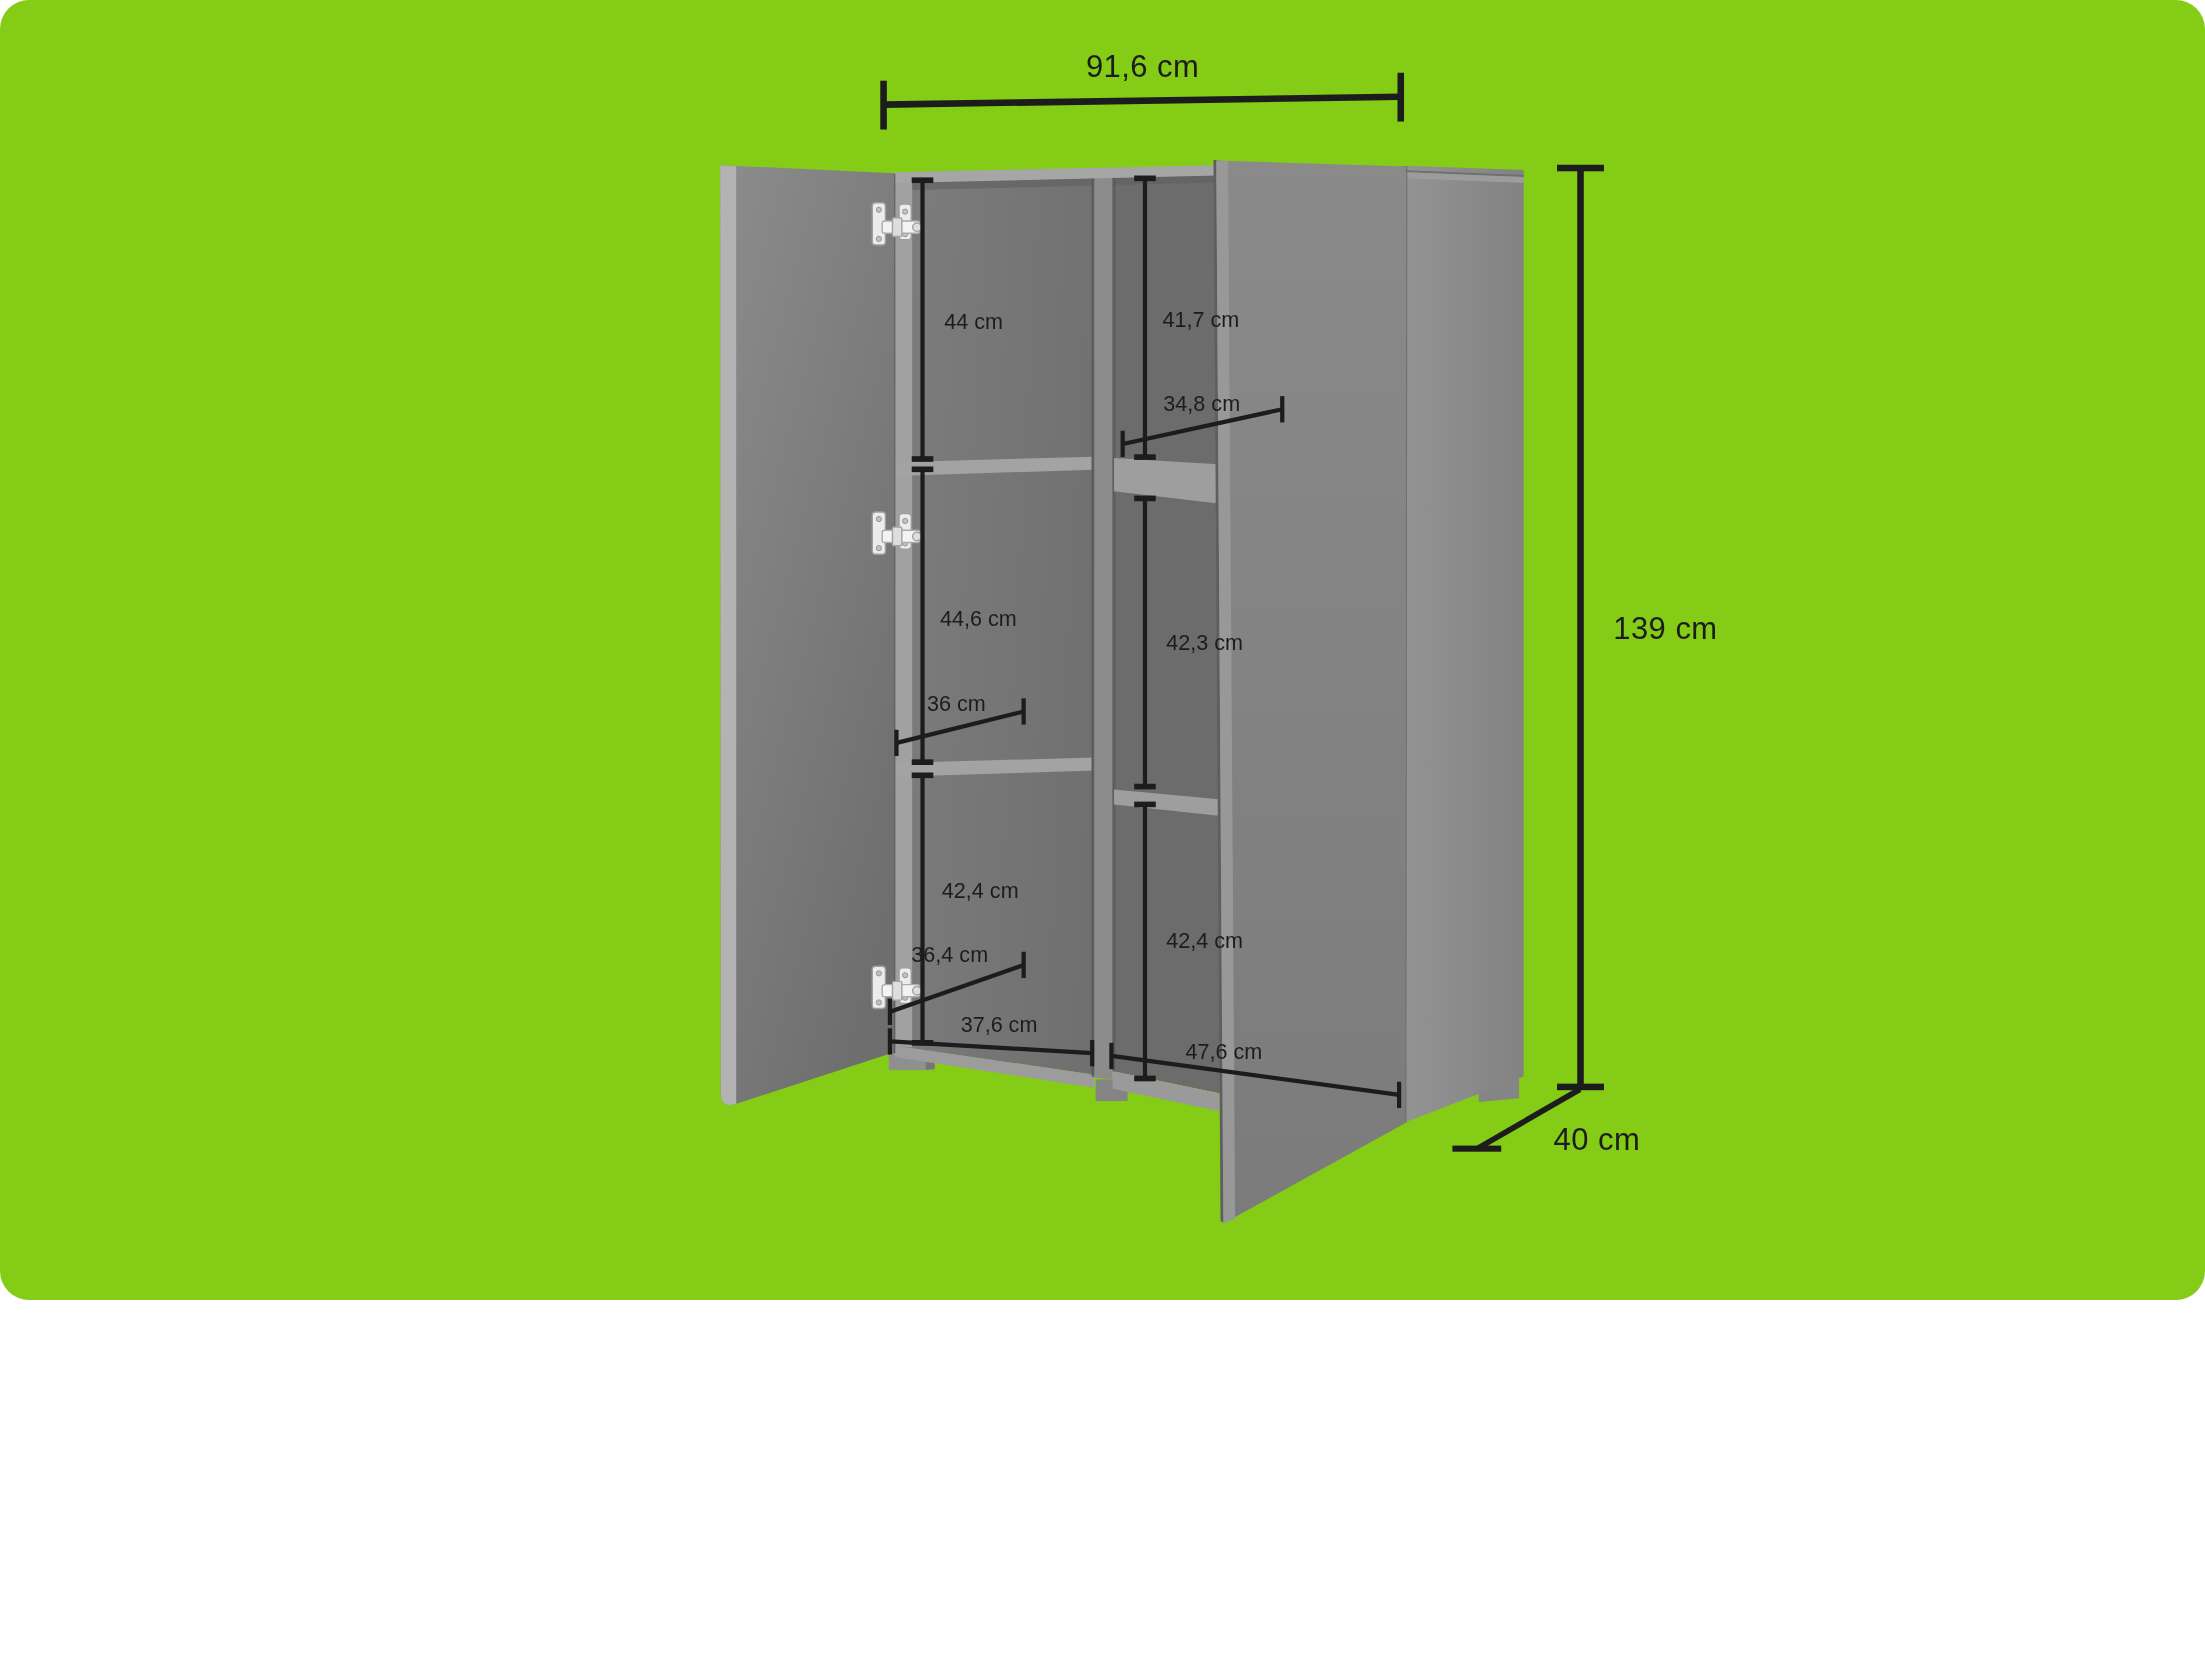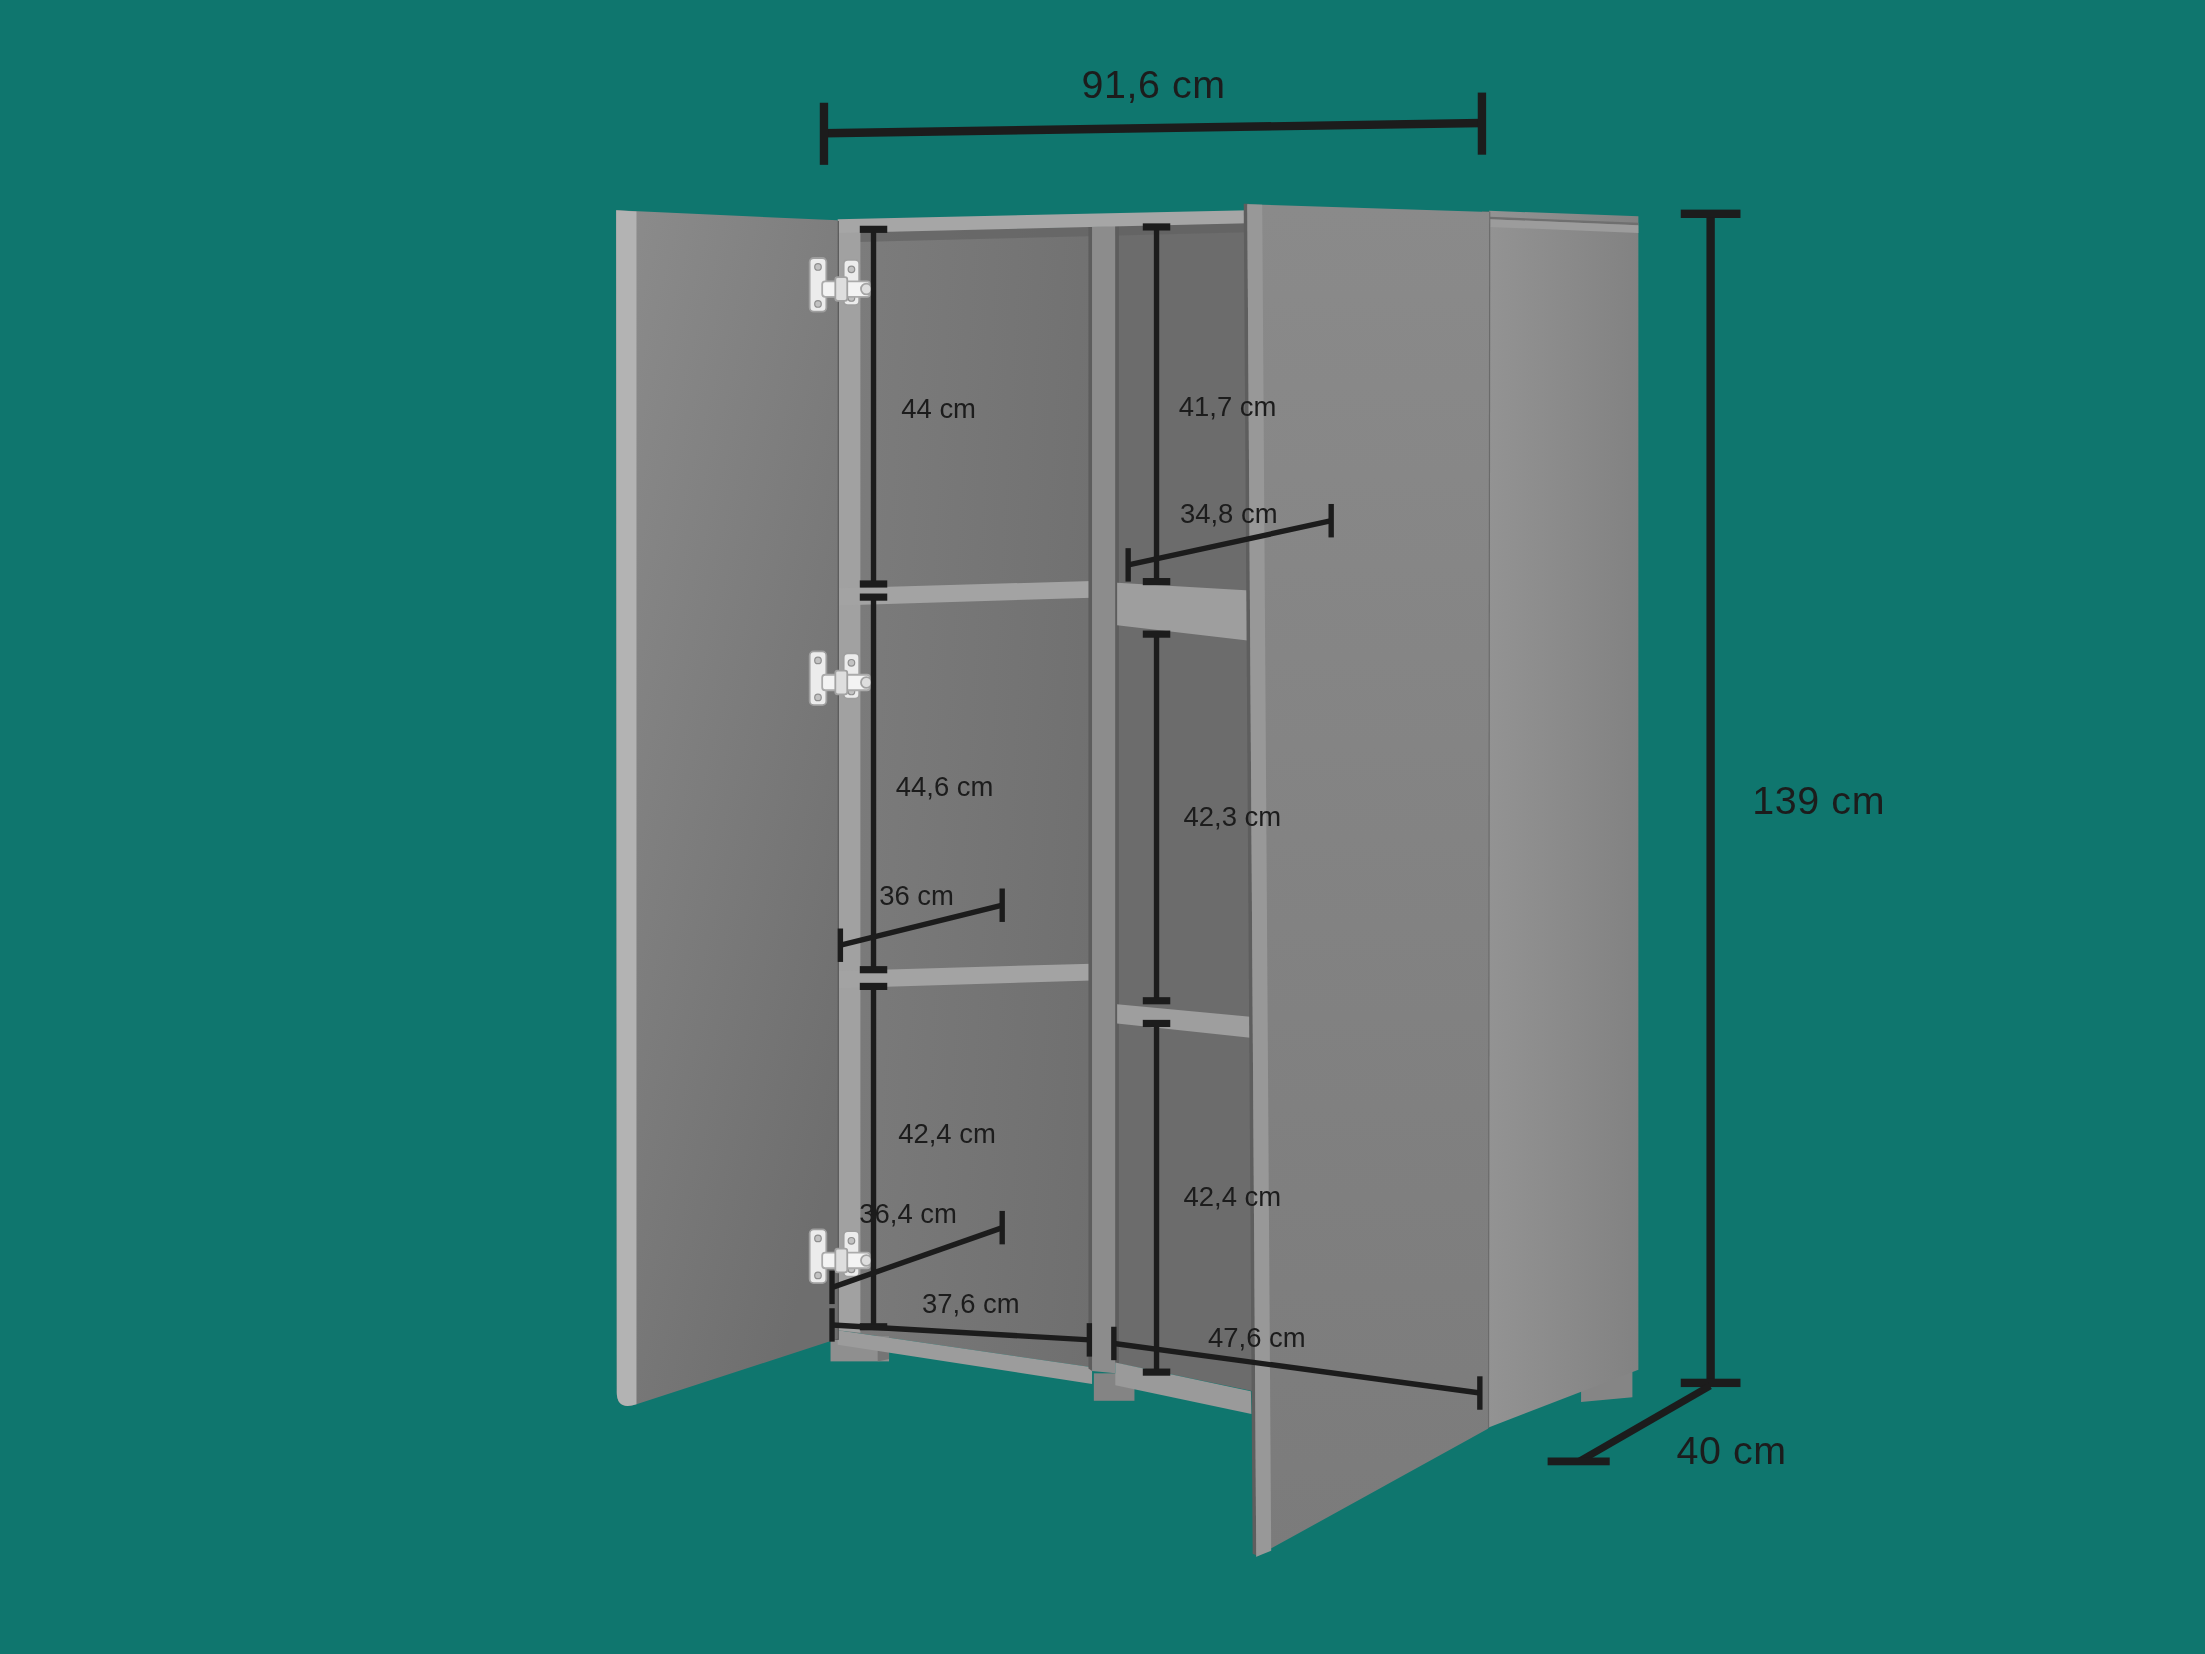--- a/index.html
+++ b/index.html
@@ -1,16 +1,16 @@
 <!DOCTYPE html>
 <html style="font-size:9.6px"><head>
 <meta charset="utf-8">
 <style>
   html,body{margin:0;padding:0;background:#ffffff;}
-  .stage{position:relative;width:2205px;height:1654px;background:#0f766e;overflow:hidden;}
+  .stage{position:relative;width:2205px;height:1300px;background:#84cc16;overflow:hidden;border-radius:29px;}
   svg{display:block;width:100%;height:100%;}
   .lbl{font-family:"Liberation Sans", sans-serif;fill:#1c1c1c;}
   .lbl-lg{font-size:66px;letter-spacing:1px;}
   .lbl-sm{font-size:46px;}
   .dim-line{stroke:#1c1c1c;fill:none;}
   .dim-bar{fill:#1c1c1c;}
   .hplate{fill:#ececec;stroke:#9e9e9e;stroke-width:3;}
   .hscrew{fill:#c2c2c2;stroke:#8f8f8f;stroke-width:2;}
   .harm{fill:#f3f3f3;stroke:#ababab;stroke-width:3;}
   .hknuckle{fill:#dedede;stroke:#a3a3a3;stroke-width:3;}

